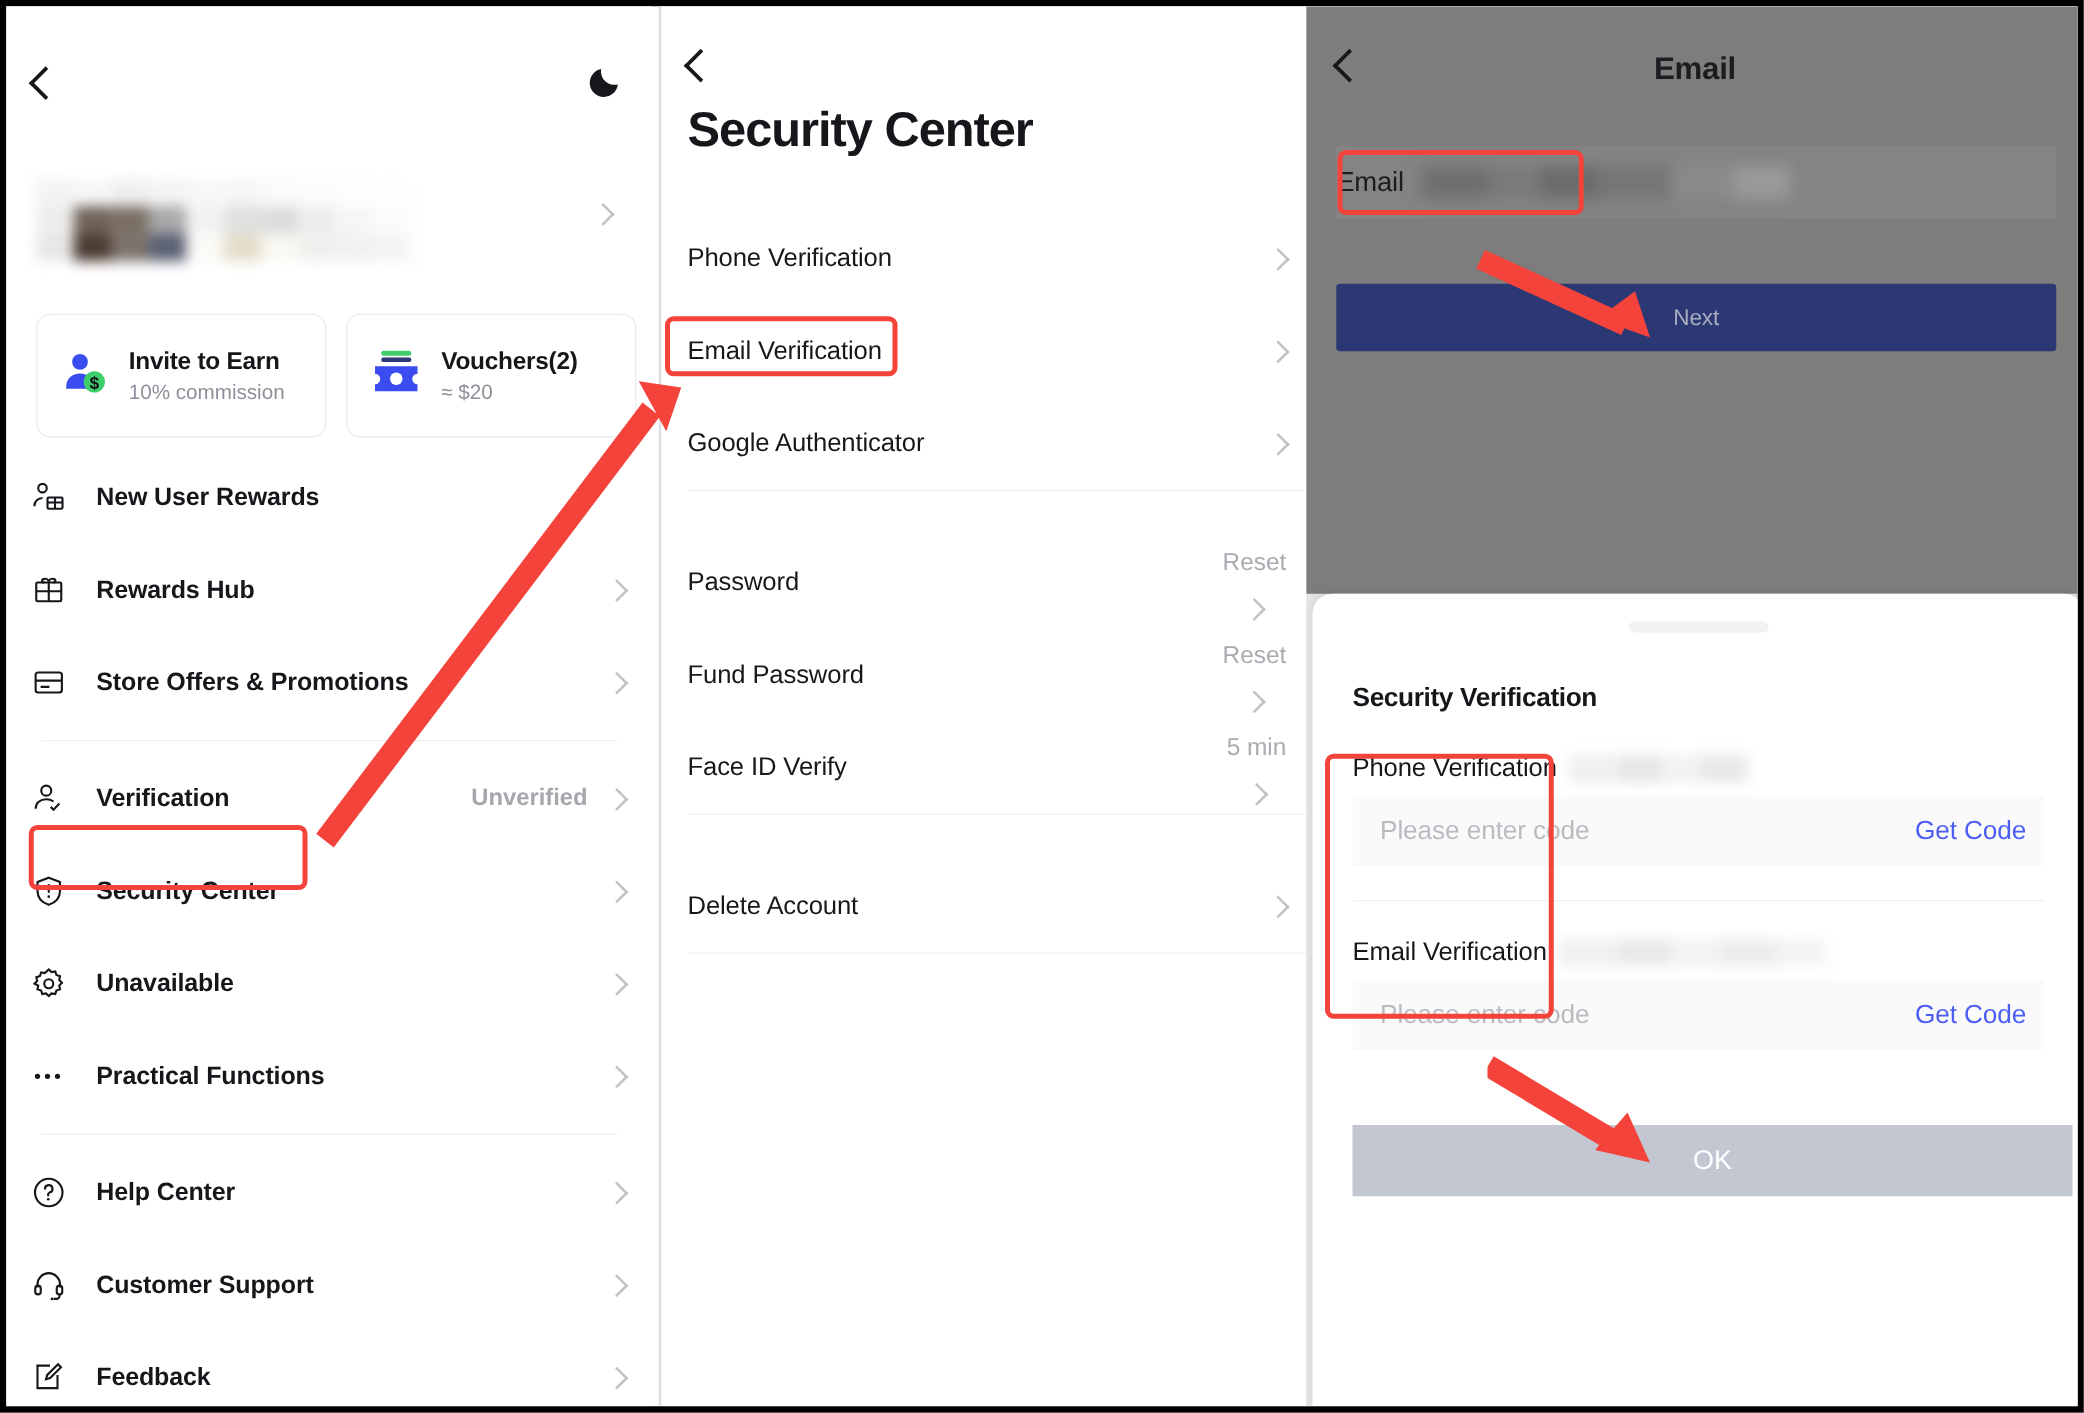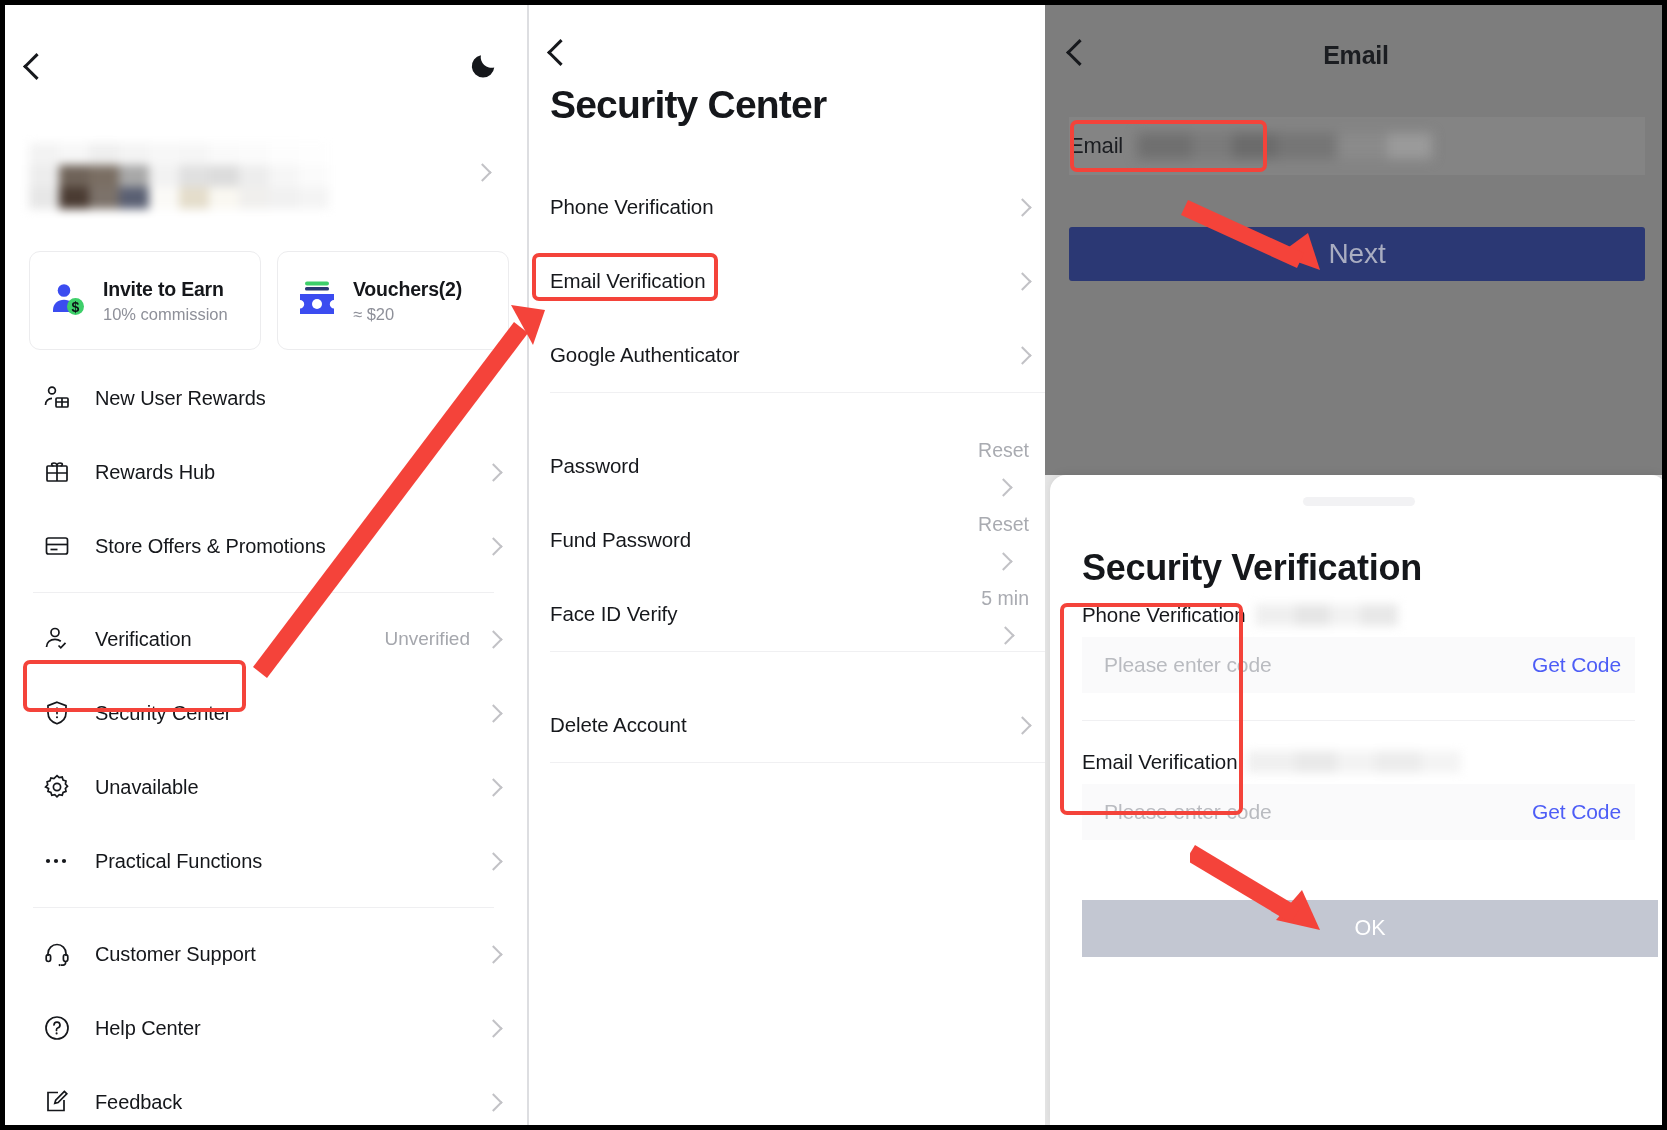--- a/index.html
+++ b/index.html
@@ -83,21 +83,21 @@
   }
   .pcard-txt { display: flex; flex-direction: column; gap: 4px; }
   .pcard-title { font-size: 19.5px; font-weight: 700; color: #15171b; letter-spacing: -0.2px; }
   .pcard-sub { font-size: 16.5px; color: #8e9099; }
 
   #p1-menu { position: absolute; top: 356px; left: 0; width: 517px; }
   .m-item {
     position: relative;
     height: 74px;
     display: flex; align-items: center;
-    padding-left: 38px; padding-right: 22px;
+    padding-left: 20px; padding-right: 22px; font-weight: bold;
   }
   .m-icon { width: 36px; height: 30px; display: flex; align-items: center; justify-content: flex-start; }
   .m-label { font-size: 20px; color: #15171b; margin-left: 16px; letter-spacing: -0.1px; }
   .m-right { margin-left: auto; display: flex; align-items: center; gap: 17px; }
   .m-value { font-size: 19px; color: #a5a7ad; }
   .m-sep { height: 1px; background: #efeff1; margin: 9px 28px 9px 28px; }
 
   
   #panel2 {
     position: absolute; left: 522px; top: 0;
@@ -151,38 +151,38 @@
   }
   #p3-email-label { font-size: 22px; color: #1b1d21; letter-spacing: -0.2px; }
   #p3-email-val { margin-left: 14px; filter: blur(6px); display: flex; }
   #p3-next {
     position: absolute; left: 24px; top: 222px;
     width: 576px; height: 54px;
     background: #2b3874;
     display: flex; align-items: center; justify-content: center;
     border-radius: 3px;
   }
-  #p3-next span { font-size: 28px; color: #a9adc1; letter-spacing: -0.1px; }
+  #p3-next span { font-size: 18px; color: #a9adc1; letter-spacing: -0.1px; }
 
   #sheet {
     position: absolute; left: 5px; top: 470px;
     width: 617px; height: 650px;
     background: #fff;
     border-top-left-radius: 16px;
     border-top-right-radius: 16px;
     box-shadow: 0 -2px 9px rgba(0,0,0,0.07);
   }
   #sheet-handle {
     position: absolute; left: 50%; transform: translateX(-50%);
     top: 22px; width: 112px; height: 9px;
     background: #f2f2f4; border-radius: 5px;
   }
   #sheet-title {
     position: absolute; left: 32px; top: 72px;
-    font-size: 36px; font-weight: 700; color: #15171b;
+    font-size: 21px; font-weight: 700; color: #15171b;
     letter-spacing: -0.3px;
   }
   .v-block { position: absolute; left: 0; width: 617px; }
   .v-head {
     display: flex; align-items: center;
     padding-left: 32px; height: 44px;
   }
   .v-head-label { font-size: 20.5px; color: #16181c; letter-spacing: -0.1px; }
   .v-head-val { margin-left: 10px; filter: blur(5px); display: flex; }
   .v-input {
@@ -411,42 +411,42 @@
         <span class="m-right">
             <span class="chev"></span>
           </span>
       </div>
 
       <div class="m-sep"></div>
 
       <div class="m-item">
         <span class="m-icon">
           <svg width="28" height="28" viewBox="0 0 28 28" fill="none" stroke="#15171b" stroke-width="1.7">
+            <circle cx="14" cy="14" r="11"></circle>
+            <path d="M11 11a3 3 0 1 1 3.6 3c-.8.3-1.1.9-1.1 1.8v.6" stroke-linecap="round"></path>
+            <circle cx="13.6" cy="19.4" r="1.05" fill="#15171b" stroke="none"></circle>
+          </svg>
+        </span>
+        <span class="m-label">Help Center</span>
+        <span class="m-right">
+            <span class="chev"></span>
+          </span>
+      </div>
+
+      <div class="m-item">
+        <span class="m-icon">
+          <svg width="28" height="28" viewBox="0 0 28 28" fill="none" stroke="#15171b" stroke-width="1.7">
             <path d="M5 16v-2.5a9 9 0 0 1 18 0V16"></path>
             <rect x="3.2" y="14.5" width="4.4" height="7" rx="2.2"></rect>
             <rect x="20.4" y="14.5" width="4.4" height="7" rx="2.2"></rect>
             <path d="M22.6 21.5v1.2a2.4 2.4 0 0 1-2.4 2.4h-2.4"></path>
             <circle cx="16.6" cy="25.1" r="1.05" fill="#15171b" stroke="none"></circle>
           </svg>
         </span>
         <span class="m-label">Customer Support</span>
-        <span class="m-right">
-            <span class="chev"></span>
-          </span>
-      </div>
-
-      <div class="m-item">
-        <span class="m-icon">
-          <svg width="28" height="28" viewBox="0 0 28 28" fill="none" stroke="#15171b" stroke-width="1.7">
-            <circle cx="14" cy="14" r="11"></circle>
-            <path d="M11 11a3 3 0 1 1 3.6 3c-.8.3-1.1.9-1.1 1.8v.6" stroke-linecap="round"></path>
-            <circle cx="13.6" cy="19.4" r="1.05" fill="#15171b" stroke="none"></circle>
-          </svg>
-        </span>
-        <span class="m-label">Help Center</span>
         <span class="m-right">
             <span class="chev"></span>
           </span>
       </div>
 
       <div class="m-item">
         <span class="m-icon">
           <svg width="28" height="28" viewBox="0 0 28 28" fill="none" stroke="#15171b" stroke-width="1.7">
             <path d="M15 4.5H5v18h16V12"></path>
               <path d="M23.6 3.4l-8.7 8.7-.9 3.3 3.3-.9 8.7-8.7z" transform="translate(-2.2,0)"></path>

